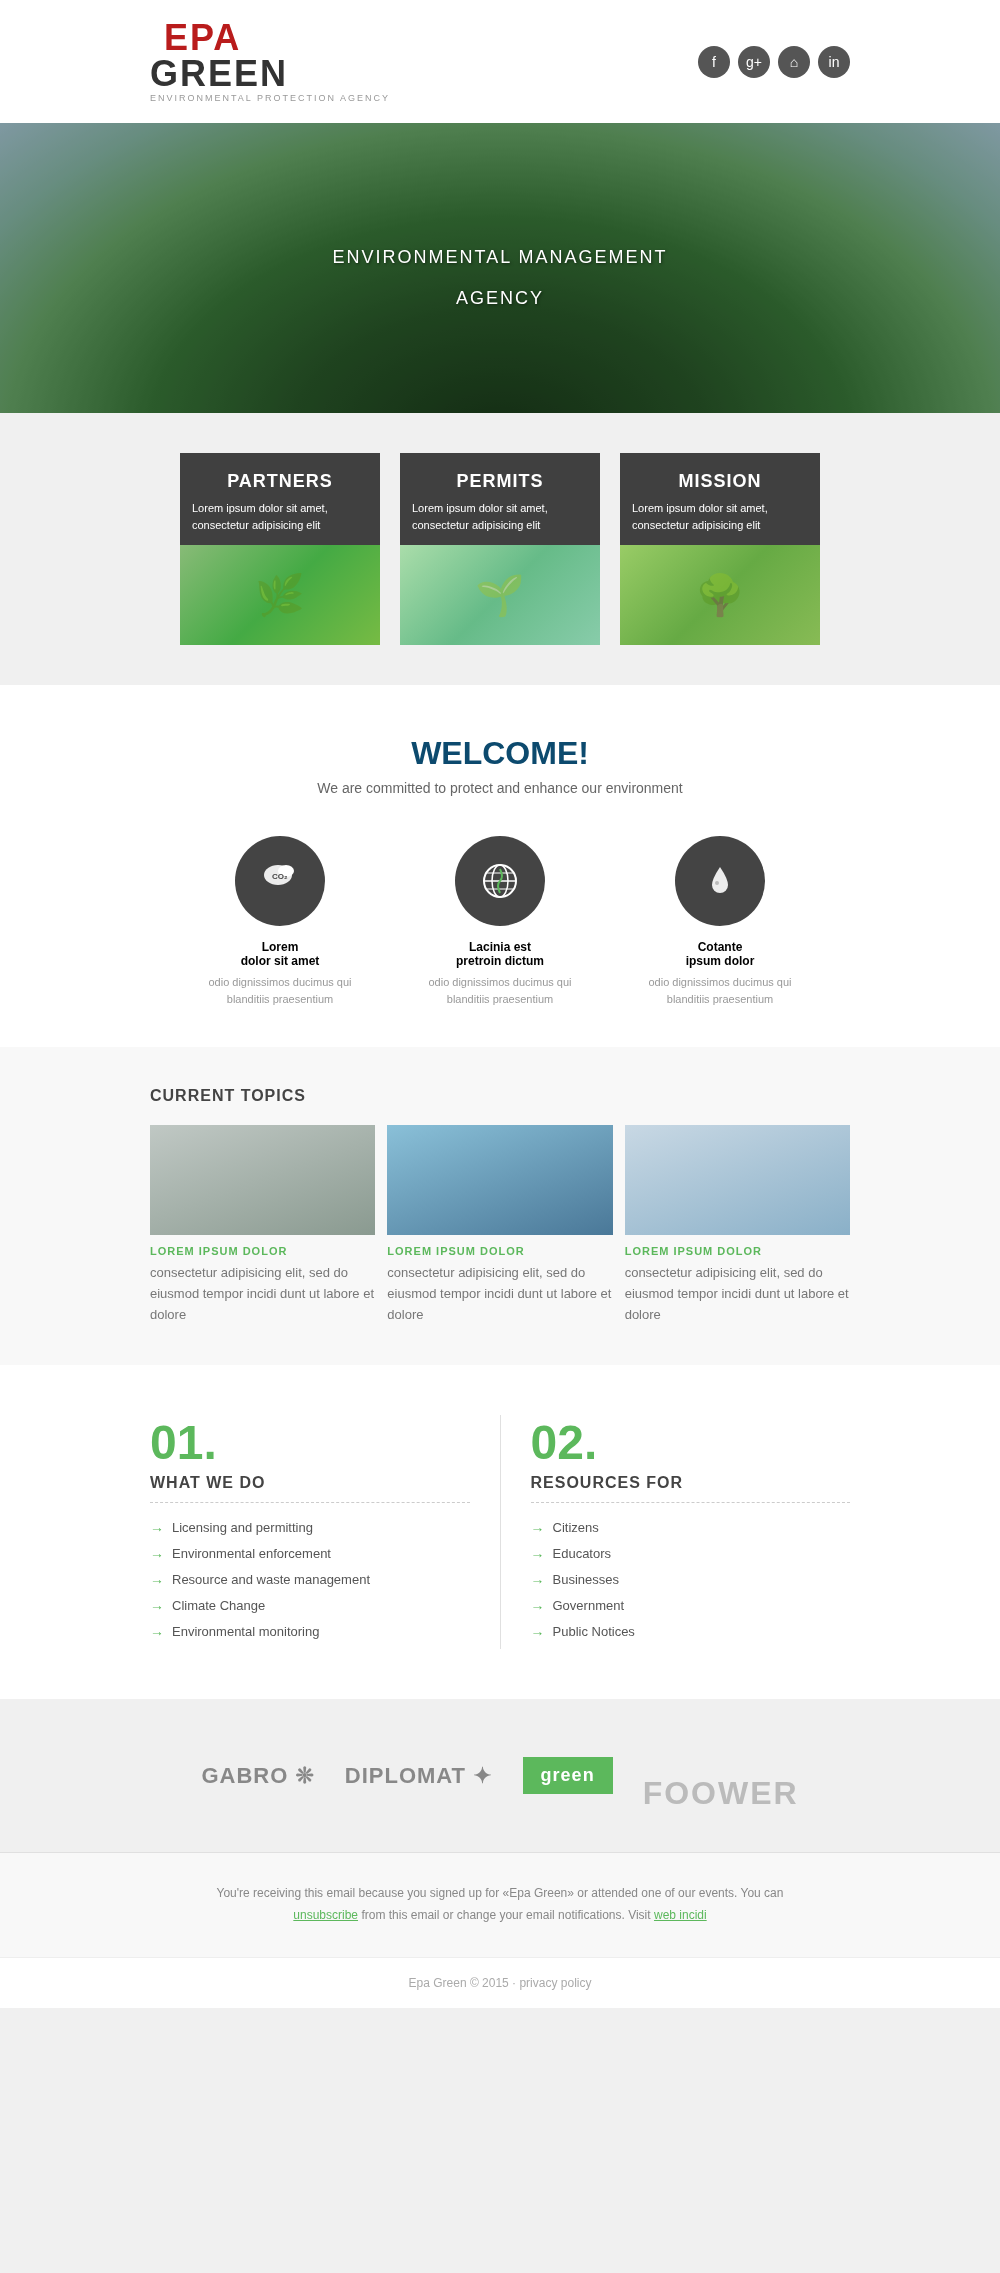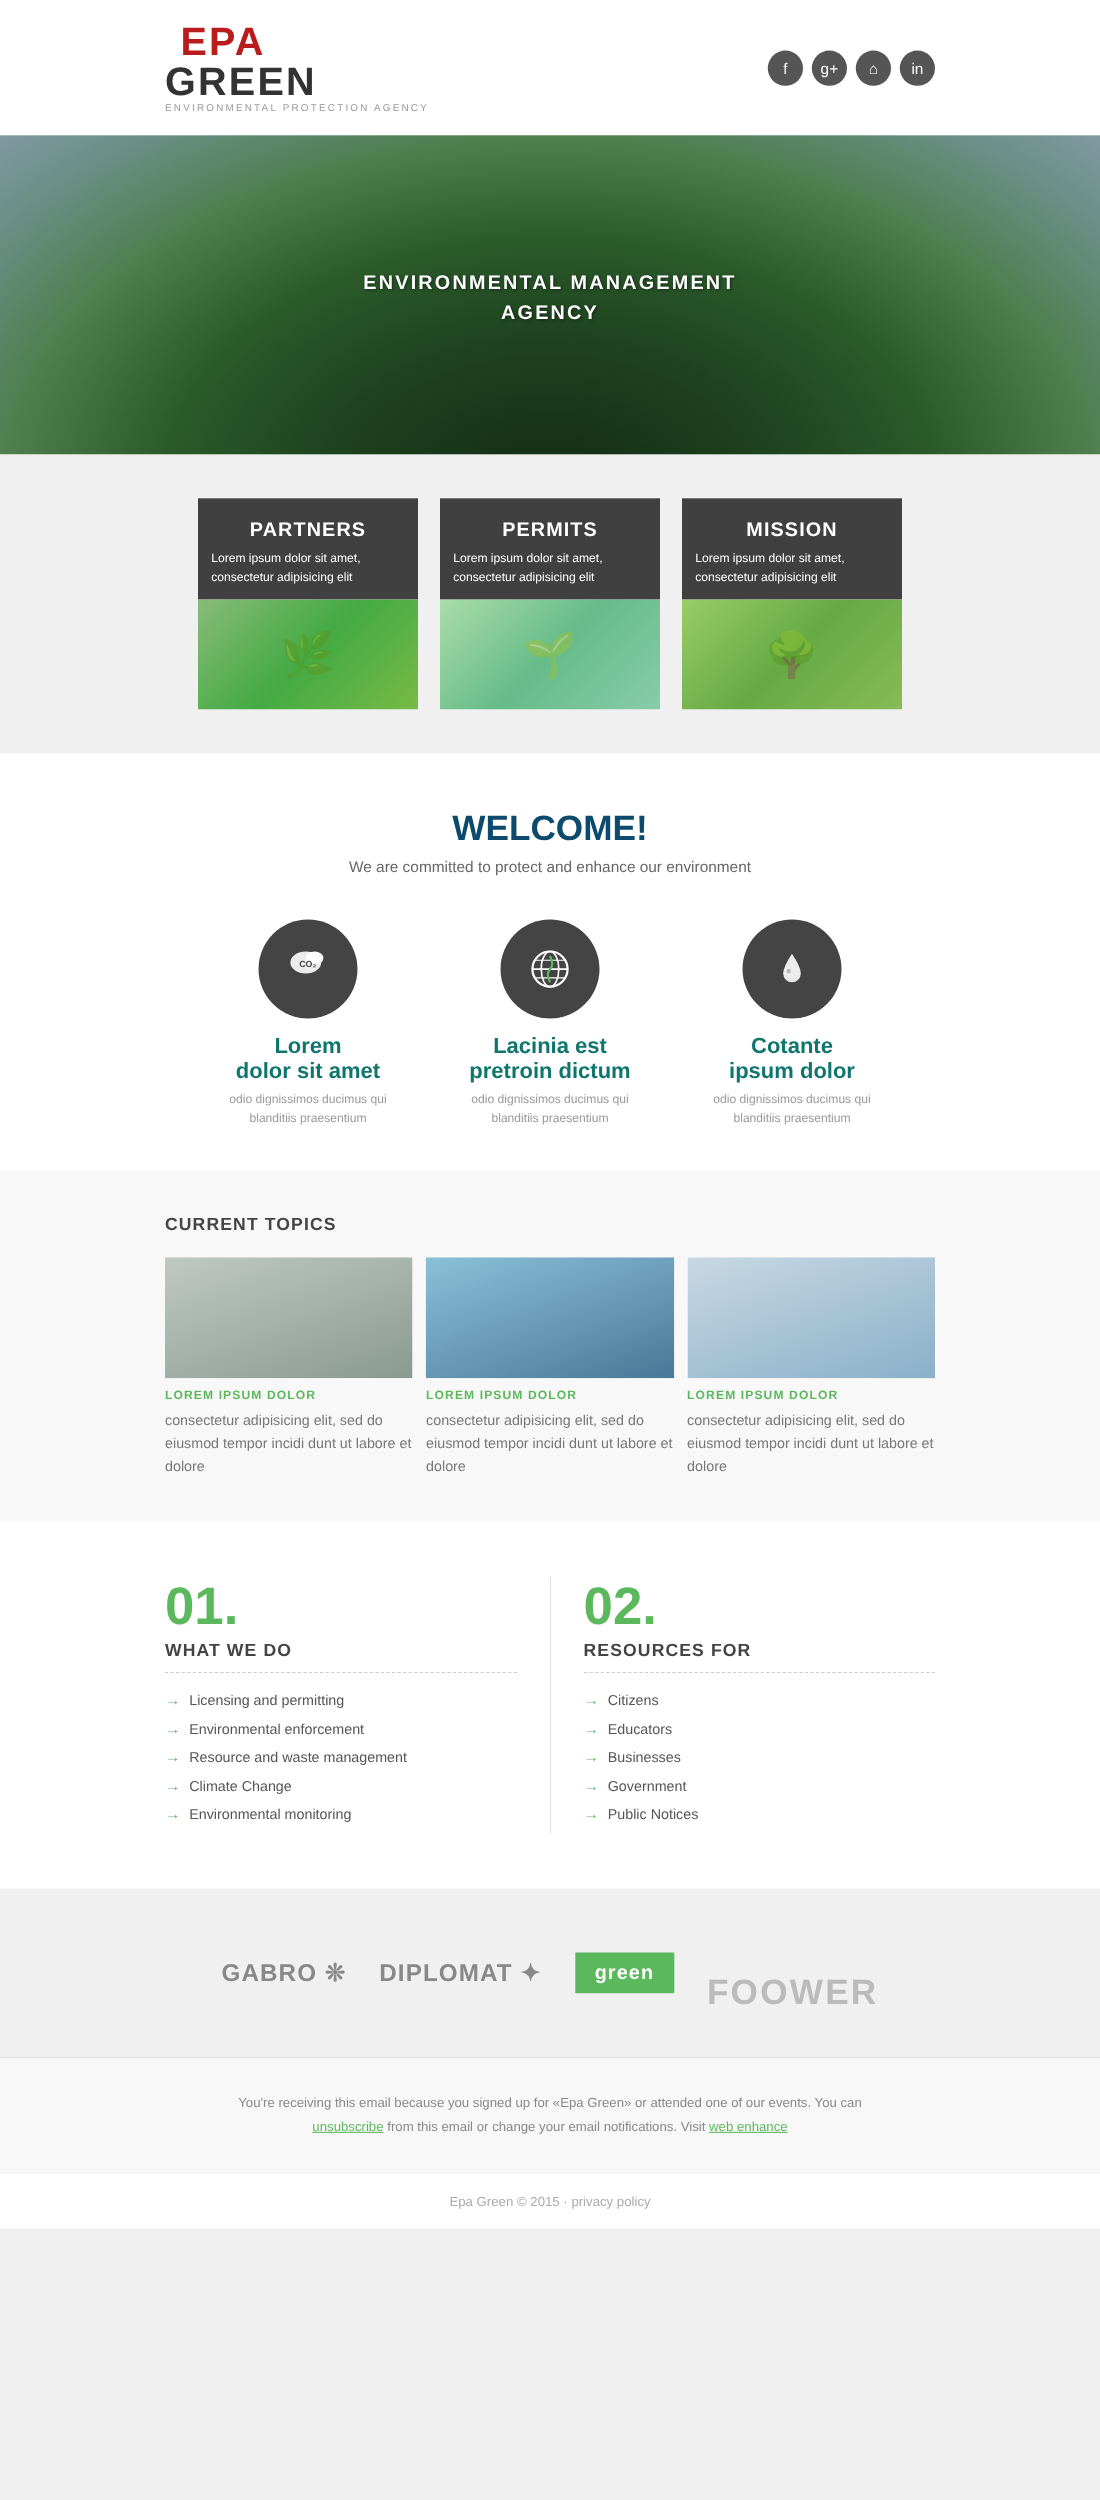--- a/index.html
+++ b/index.html
@@ -12,21 +12,21 @@
     .logo-text .green { font-size: 36px; font-weight: 900; color: #333; letter-spacing: 2px; }
     .logo-text .sub { font-size: 9px; color: #999; letter-spacing: 2px; margin-top: 2px; }
     .social-icons { display: flex; gap: 8px; }
     .social-icon { width: 32px; height: 32px; border-radius: 50%; background: #555; color: #fff; display: flex; align-items: center; justify-content: center; font-size: 14px; cursor: pointer; }
 
     
     .hero { width: 100%; height: 290px; background: linear-gradient(to bottom, #7ab8c8 0%, #4a8a6a 40%, #2d5a3a 100%); position: relative; display: flex; align-items: center; justify-content: center; overflow: hidden; }
     .hero-overlay { position: absolute; inset: 0; background: rgba(0,0,0,0.25); }
     .hero-content { position: relative; z-index: 2; text-align: center; color: #fff; }
     .hero-title { font-size: 52px; font-weight: 900; letter-spacing: 3px; text-shadow: 1px 1px 4px rgba(0,0,0,0.5); }
-    .hero-subtitle { font-size: 18px; font-weight: 700; letter-spacing: 2px; text-shadow: 1px 1px 3px rgba(0,0,0,0.5); margin-top: 6px; }
+    .hero-subtitle { font-size: 18px; font-weight: 400; letter-spacing: 2px; text-shadow: 1px 1px 3px rgba(0,0,0,0.5); margin-top: 20px; }
 
     
     .cards-section { background: #f0f0f0; padding: 40px 150px; display: flex; gap: 20px; justify-content: center; }
     .card { width: 200px; display: flex; flex-direction: column; }
     .card-header { background: #5cb85c; padding: 18px 12px 12px; text-align: center; }
     .card-header.green { background: #404040; }
     .card-title { color: #fff; font-size: 18px; font-weight: 800; letter-spacing: 1px; margin-bottom: 8px; }
     .card-desc { color: #fff; font-size: 11px; text-align: left; line-height: 1.5; }
     .card-image { height: 100px; overflow: hidden; }
     .card-image-box { width: 100%; height: 100%; }
@@ -34,21 +34,21 @@
     .card-img-permits { background: linear-gradient(135deg, #aaddaa 0%, #66bb66 50%, #88cc77 100%); }
     .card-img-mission { background: linear-gradient(135deg, #99cc66 0%, #66aa44 50%, #88bb55 100%); }
 
     
     .welcome-section { background: #fff; padding: 50px 150px 40px; text-align: center; }
     .welcome-title { font-size: 32px; font-weight: 700; color: #0c4a6e; margin-bottom: 8px; }
     .welcome-subtitle { font-size: 14px; color: #666; margin-bottom: 40px; }
     .icons-row { display: flex; justify-content: center; gap: 60px; }
     .icon-item { text-align: center; width: 160px; }
     .icon-circle { width: 90px; height: 90px; border-radius: 50%; background: #444; margin: 0 auto 14px; display: flex; align-items: center; justify-content: center; color: #fff; font-size: 28px; }
-    .icon-title { font-size: 20px; font-weight: 600; color: #0f766e; margin-bottom: 6px; }
+    .icon-title { font-size: 12px; font-weight: 600; color: #000000; margin-bottom: 6px; }
     .icon-desc { font-size: 11px; color: #999; line-height: 1.5; }
 
     
     .topics-section { background: #f8f8f8; padding: 40px 150px; }
     .section-label { font-size: 16px; font-weight: 800; color: #444; letter-spacing: 1px; margin-bottom: 20px; }
     .topics-grid { display: flex; gap: 12px; }
     .topic-card { flex: 1; }
     .topic-image { width: 100%; height: 110px; overflow: hidden; margin-bottom: 10px; }
     .topic-img-1 { background: linear-gradient(135deg, #b8c8c0 0%, #8a9a92 100%); }
     .topic-img-2 { background: linear-gradient(135deg, #8ac8d8 0%, #4a88a8 100%); }
@@ -281,18 +281,18 @@
   <div class="partner-logo">GABRO ❊</div>
   <div class="partner-logo">DIPLOMAT ✦</div>
   <div class="partner-logo green-box">green</div>
   <div class="partner-logo" style="font-size:32px;font-weight:900;color:#bbb;letter-spacing:2px;margin-top:36px;">FOOWER</div>
 </div>
 
 <div class="footer-notice">
   <span>You're receiving this email because you signed up for «Epa Green» or attended one of our events. You can</span>
   <a href="#">unsubscribe</a>
   <span>from this email or change your email notifications. Visit</span>
-  <a href="#">web enhance</a>
+  <a href="#">web incidi</a>
 </div>
 
 <div class="footer-bottom">
   <span>Epa Green © 2015 · privacy policy</span>
 </div>
 
 </body></html>

